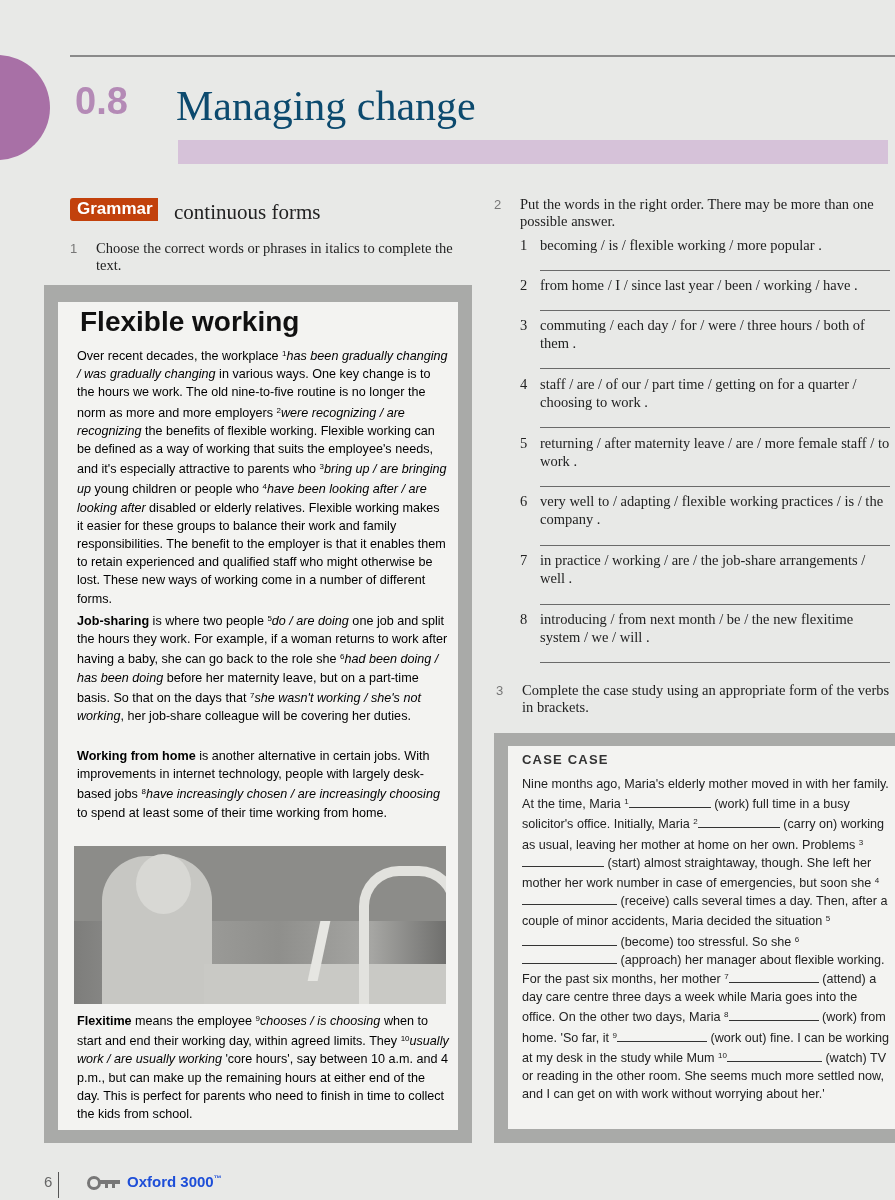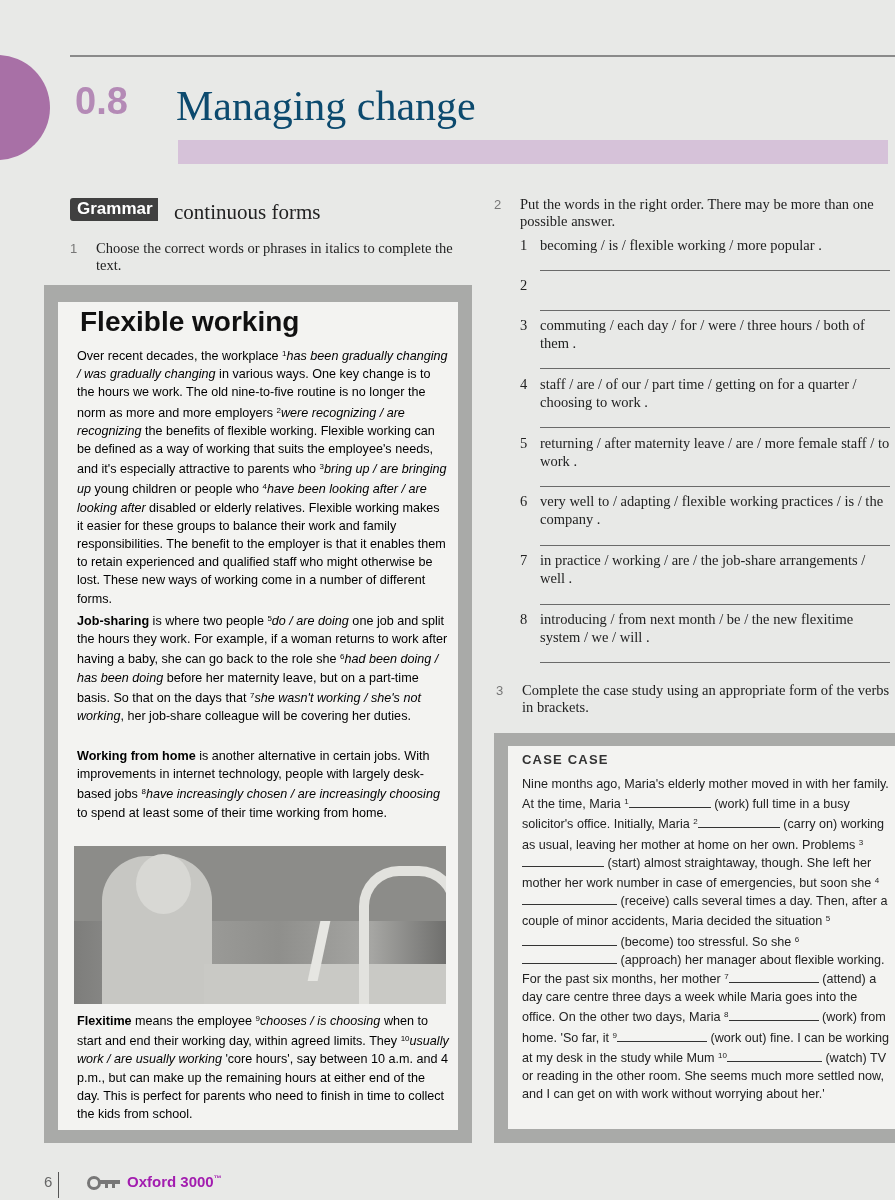--- a/index.html
+++ b/index.html
@@ -2,21 +2,21 @@
 <html><head>
 <meta charset="utf-8">
 <style>
   html,body{margin:0;padding:0;}
   body{width:895px;height:1200px;background:#e8e9e7;position:relative;overflow:hidden;font-family:"Liberation Serif",serif;color:#222;}
   .topline{position:absolute;left:70px;top:55px;width:825px;height:2px;background:#8a8a8a;}
   .circle{position:absolute;left:-55px;top:55px;width:105px;height:105px;border-radius:50%;background:#a870a6;}
   .unit-num{position:absolute;left:75px;top:80px;font-family:"Liberation Sans",sans-serif;font-weight:bold;font-size:38px;color:#b48ab6;}
   .unit-title{position:absolute;left:176px;top:82px;font-size:42px;color:#0c4a6e;}
   .title-bar{position:absolute;left:178px;top:140px;width:710px;height:24px;background:#d6c2d9;}
-  .gram-tag{position:absolute;left:70px;top:198px;background:#404040;color:#fff;font-family:"Liberation Sans",sans-serif;font-weight:bold;font-size:17px;padding:1px 5px 2px 7px;border-radius:3px 0 0 3px;}
+  .gram-tag{position:absolute;left:70px;top:198px;background:#c2410c;color:#fff;font-family:"Liberation Sans",sans-serif;font-weight:bold;font-size:17px;padding:1px 5px 2px 7px;border-radius:3px 0 0 3px;}
   .gram-sub{position:absolute;left:174px;top:200px;font-size:21px;}
   .instr{position:absolute;font-size:14.5px;line-height:17px;}
   .instr .n{position:absolute;left:-26px;top:0;font-family:"Liberation Sans",sans-serif;color:#777;font-size:13px;}
   .box-outer{position:absolute;left:44px;top:285px;width:428px;height:858px;background:#a9aaa8;}
   .box-inner{position:absolute;left:58px;top:302px;width:400px;height:828px;background:#f3f3f1;}
   .art-title{position:absolute;left:80px;top:306px;font-family:"Liberation Sans",sans-serif;font-weight:bold;font-size:28px;color:#111;}
   .para{position:absolute;left:77px;width:372px;font-family:"Liberation Sans",sans-serif;font-size:12.6px;line-height:18.2px;color:#000000;}
   .para i{font-style:italic;}
   .para sup{font-size:8px;vertical-align:4px;}
   .photo{position:absolute;left:74px;top:846px;width:372px;height:158px;background:linear-gradient(90deg,#7d7d7b 0%,#9e9e9b 30%,#8f8f8c 55%,#a6a6a3 80%,#6f6f6d 100%);overflow:hidden;}
@@ -31,21 +31,21 @@
   .ans-line{position:absolute;left:540px;width:350px;height:1px;background:#6a6a6a;}
   .cs-outer{position:absolute;left:494px;top:733px;width:401px;height:410px;background:#a9aaa8;}
   .cs-inner{position:absolute;left:508px;top:746px;width:387px;height:383px;background:#f3f3f1;}
   .cs-head{position:absolute;left:522px;top:752px;font-family:"Liberation Sans",sans-serif;font-weight:bold;font-size:13px;letter-spacing:1.2px;color:#333;}
   .cs-para{position:absolute;left:522px;width:372px;font-family:"Liberation Sans",sans-serif;font-size:12.6px;line-height:18.2px;color:#222;}
   .cs-para sup{font-size:8px;vertical-align:4px;}
   .blank{display:inline-block;border-bottom:1px solid #333;height:11px;vertical-align:baseline;}
   .footer-num{position:absolute;left:44px;top:1173px;font-family:"Liberation Sans",sans-serif;font-size:15px;color:#666;}
   .footer-bar{position:absolute;left:58px;top:1172px;width:1px;height:26px;background:#555;}
   .key{position:absolute;left:87px;top:1176px;}
-  .oxford{position:absolute;left:127px;top:1173px;font-family:"Liberation Sans",sans-serif;font-weight:bold;font-size:15px;color:#a21caf;}
+  .oxford{position:absolute;left:127px;top:1173px;font-family:"Liberation Sans",sans-serif;font-weight:bold;font-size:15px;color:#1d4ed8;}
   .oxford sup{font-size:8px;}
 </style>
 </head>
 <body>
 
 <div class="topline"></div>
 <div class="circle"></div>
 <div class="unit-num">0.8</div>
 <div class="unit-title">Managing change</div>
 <div class="title-bar"></div>
@@ -77,21 +77,21 @@
 
 <div class="para" style="top:1010px;"><b>Flexitime</b> means the employee <sup>9</sup><i>chooses / is choosing</i> when to start and end their working day, within agreed limits. They <sup>10</sup><i>usually work / are usually working</i> 'core hours', say between 10 a.m. and 4 p.m., but can make up the remaining hours at either end of the day. This is perfect for parents who need to finish in time to collect the kids from school.</div>
 
 <div class="instr" style="left:520px;top:196px;width:370px;">
   <span class="n">2</span>
   <span>Put the words in the right order. There may be more than one possible answer.</span>
 </div>
 
 <div class="q-item" style="top:236px;"><span class="n">1</span><span>becoming / is / flexible working / more popular .</span></div>
 <div class="ans-line" style="top:270px;"></div>
-<div class="q-item" style="top:276px;"><span class="n">2</span></div>
+<div class="q-item" style="top:276px;"><span class="n">2</span><span>from home / I / since last year / been / working / have .</span></div>
 <div class="ans-line" style="top:310px;"></div>
 <div class="q-item" style="top:316px;"><span class="n">3</span><span>commuting / each day / for / were / three hours / both of them .</span></div>
 <div class="ans-line" style="top:368px;"></div>
 <div class="q-item" style="top:375px;"><span class="n">4</span><span>staff / are / of our / part time / getting on for a quarter / choosing to work .</span></div>
 <div class="ans-line" style="top:427px;"></div>
 <div class="q-item" style="top:434px;"><span class="n">5</span><span>returning / after maternity leave / are / more female staff / to work .</span></div>
 <div class="ans-line" style="top:486px;"></div>
 <div class="q-item" style="top:492px;"><span class="n">6</span><span>very well to / adapting / flexible working practices / is / the company .</span></div>
 <div class="ans-line" style="top:545px;"></div>
 <div class="q-item" style="top:551px;"><span class="n">7</span><span>in practice / working / are / the job-share arrangements / well .</span></div>

